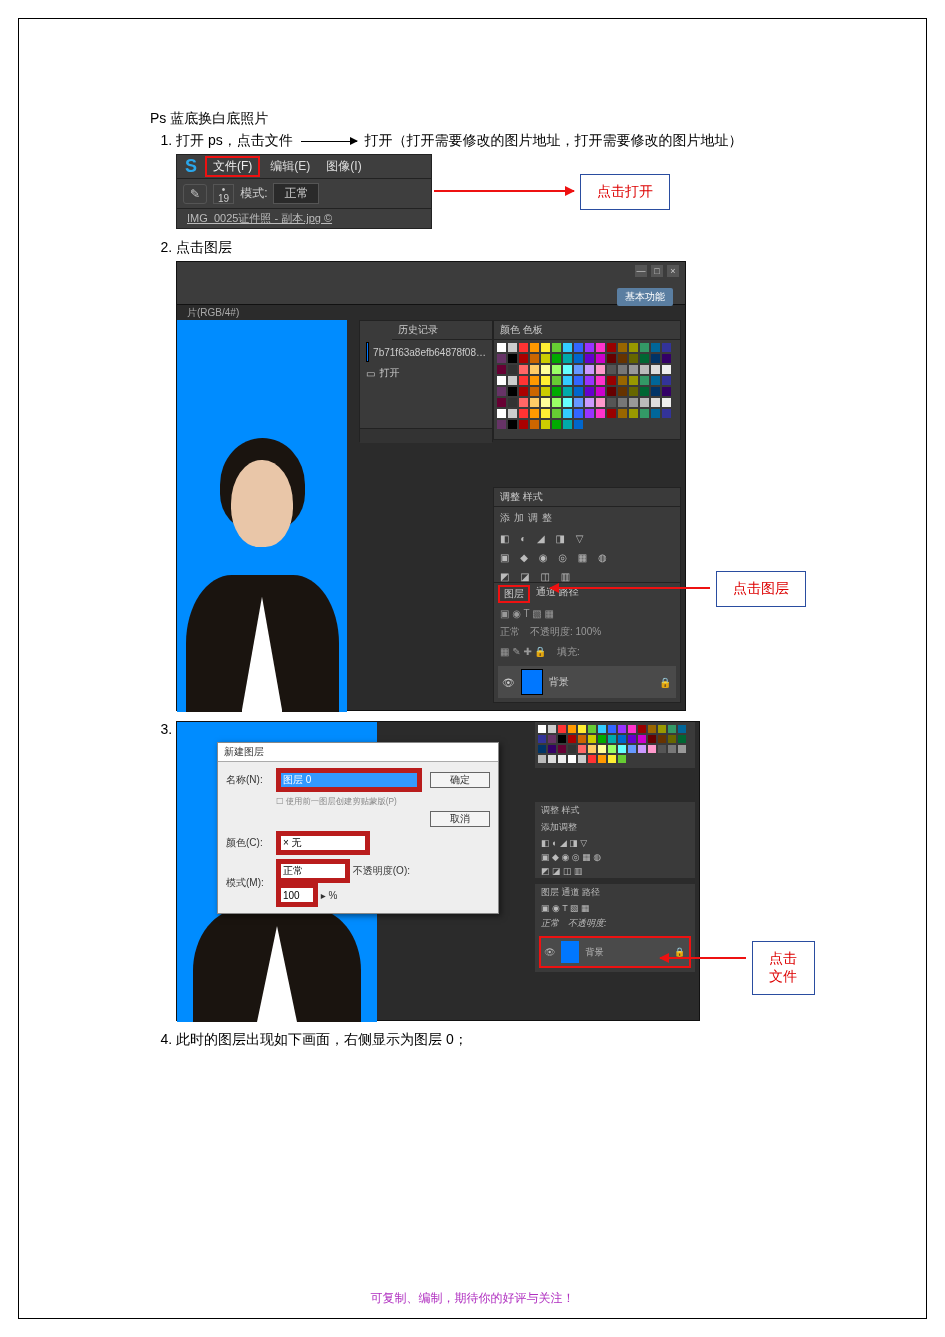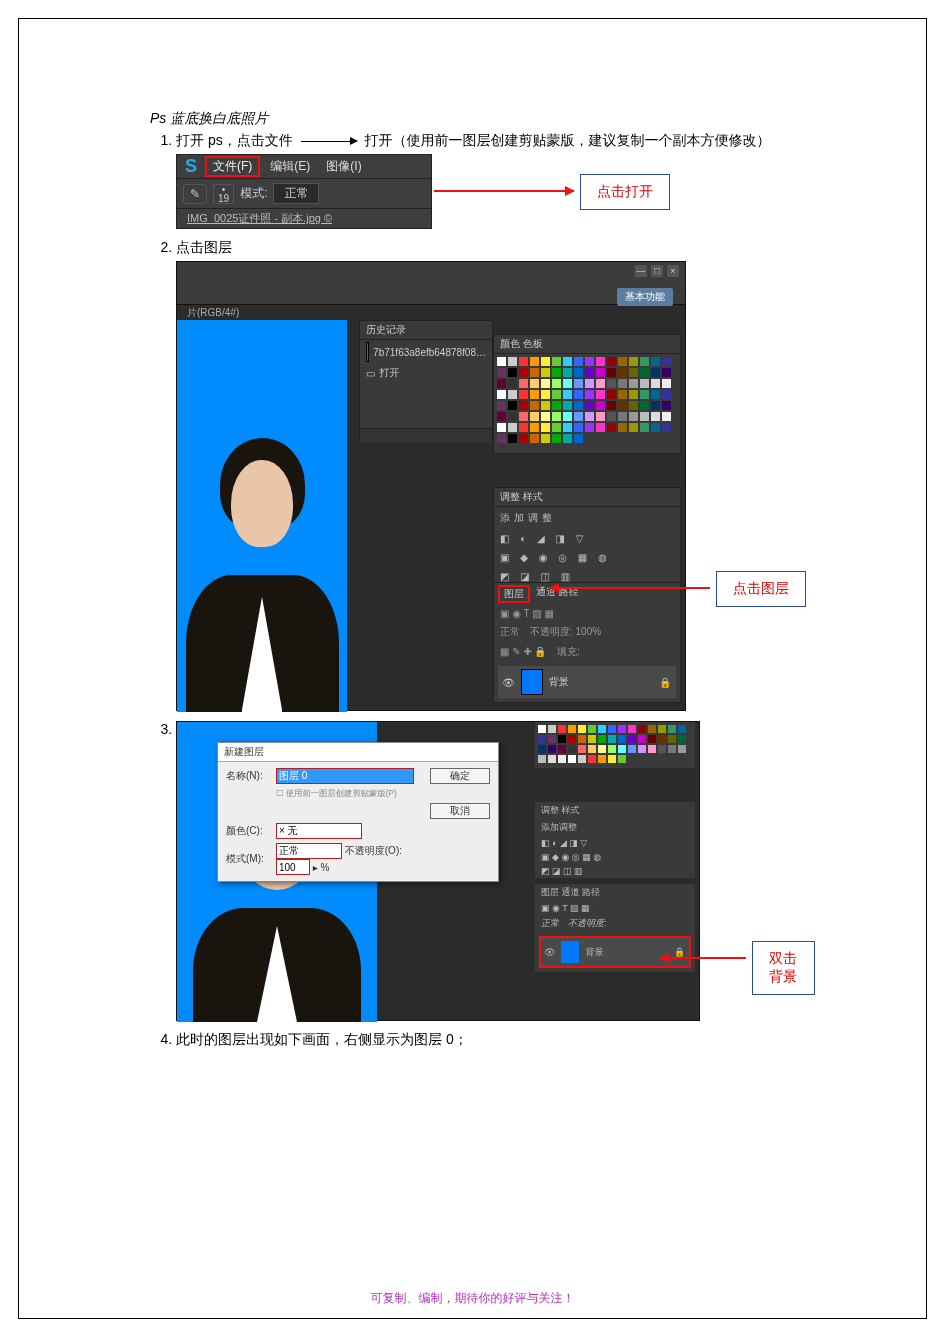--- a/index.html
+++ b/index.html
@@ -9,21 +9,21 @@
     font-size: 14px;
     color: #000;
   }
   .page {
     width: 945px;
     height: 1337px;
     position: relative;
     padding: 110px 130px 0 150px;
     box-sizing: border-box;
   }
-  .title { margin-bottom: 4px; font-style: italic; }
+  .title { margin-bottom: 4px; }
   ol.steps {
     margin: 0;
     padding-left: 26px;
   }
   ol.steps > li { margin-bottom: 10px; }
   .arrow-inline {
     display: inline-block;
     width: 56px; height: 1px; background: #000;
     position: relative; vertical-align: middle;
     margin: 0 4px;
@@ -114,27 +114,27 @@
   }
   .portrait .shirt {
     position: absolute; left: 38%; bottom: 0; width: 24%; height: 42%;
     background: #fff; clip-path: polygon(50% 0, 100% 100%, 0 100%);
   }
 
   .fig2-history {
     position: absolute; top: 58px; left: 182px; width: 132px; height: 120px;
     background: #3a3a3a; border: 1px solid #222; font-size: 10px; color: #ccc;
   }
-  .fig2-history .hdr { padding: 2px 6px; border-bottom: 1px solid #222;}
+  .fig2-history .hdr { padding: 2px 6px; border-bottom: 1px solid #222; margin-left: 32px;}
   .fig2-history .row { padding: 2px 6px; display:flex; align-items:center; gap:4px;}
   .fig2-history .thumb { width:14px; height:18px; background:#07f; border:1px solid #000;}
   .fig2-history .ft { height:14px; background:#333; border-top:1px solid #222;}
 
   .swatches {
-    position: absolute; top: 72px; right: 4px; width: 186px; height: 118px;
+    position: absolute; top: 58px; right: 4px; width: 186px; height: 118px;
     background: #3a3a3a; border: 1px solid #222;
   }
   .sw-hdr { font-size:10px; color:#ccc; padding:2px 6px; border-bottom:1px solid #222;}
   .sw-grid { display:flex; flex-wrap:wrap; padding:2px;}
   .sw-grid span { width:9px; height:9px; margin:1px;}
 
   .adjust {
     position: absolute; top: 225px; right: 4px; width: 186px;
     background: #3a3a3a; border: 1px solid #222; font-size:10px; color:#ccc;
   }
@@ -191,21 +191,21 @@
   .fig3 .portrait3 .body{position:absolute; left:8%; bottom:0; width:84%; height:38%; background:#1a140f; border-radius:30% 30% 0 0/55% 55% 0 0;}
   .fig3 .portrait3 .shirt{position:absolute; left:40%; bottom:0; width:20%; height:32%; background:#fff; clip-path:polygon(50% 0,100% 100%,0 100%);}
 
   .dialog {
     position:absolute; left:40px; top:20px; width:280px;
     background:#eee; border:1px solid #888; box-shadow:2px 2px 6px rgba(0,0,0,.5);
     font-size:10px; color:#333;
   }
   .dialog .dtitle{background:#fff; padding:2px 6px; border-bottom:1px solid #aaa;}
   .dialog .dbody{padding:6px 8px; display:grid; grid-template-columns:44px 1fr 60px; gap:4px 6px; align-items:center;}
-  .dialog input[type=text]{height:14px; font-size:10px; border:1px solid #b91c1c; padding:0 2px;}
+  .dialog input[type=text]{height:14px; font-size:10px; border:5px solid #b91c1c; padding:0 2px;}
   .dialog .sel{background:#39f; color:#fff; padding:0 2px;}
   .dialog .dbtn{border:1px solid #666; background:#f4f4f4; text-align:center; padding:0 0; font-size:10px;}
   .dialog small{grid-column:2/4; color:#888;}
 
   .fig3 .swatches3 { position:absolute; top:0; right:4px; width:160px; height:46px; background:#3a3a3a;}
   .fig3 .swg{display:flex; flex-wrap:wrap; padding:2px;}
   .fig3 .swg span{width:8px;height:8px;margin:1px;}
   .fig3 .adjust3{position:absolute; top:80px; right:4px; width:160px; background:#3a3a3a; font-size:9px; color:#bbb;}
   .fig3 .adjust3 div{padding:2px 6px;}
   .fig3 .layers3{position:absolute; top:162px; right:4px; width:160px; background:#3a3a3a; font-size:9px; color:#bbb;}
@@ -230,21 +230,21 @@
 <div class="page">
   <div class="page-border"></div>
 
   <div class="title">Ps 蓝底换白底照片</div>
 
   <ol class="steps">
 
     <li>
       <span>打开 ps，点击文件</span>
       <span class="arrow-inline"></span>
-      <span>打开（使用前一图层创建剪贴蒙版，建议复制一个副本方便修改）</span>
+      <span>打开（打开需要修改的图片地址，打开需要修改的图片地址）</span>
 
       <div style="position:relative; margin-top:4px;">
         <div class="fig1">
           <div class="fig1-menubar">
             <span class="fig1-s">S</span>
             <span class="fig1-file">文件(F)</span>
             <span class="fig1-item">编辑(E)</span>
             <span class="fig1-item">图像(I)</span>
           </div>
           <div class="fig1-opts">
@@ -571,21 +571,21 @@
             <div class="layer3">
               <span>👁</span>
               <div class="lth"></div>
               <span>背景</span>
               <span style="margin-left:auto">🔒</span>
             </div>
           </div>
         </div>
 
         <div class="arrow-red left" style="top:236px; left:484px; width:86px;"></div>
-        <div class="callout" style="top:220px; left:576px;">双击背景</div>
+        <div class="callout" style="top:220px; left:576px;">点击文件</div>
       </div>
     </li>
 
     <li>
       <span>此时的图层出现如下画面，右侧显示为图层 0；</span>
     </li>
   </ol>
 
   <div class="footer">可复制、编制，期待你的好评与关注！</div>
 </div>

